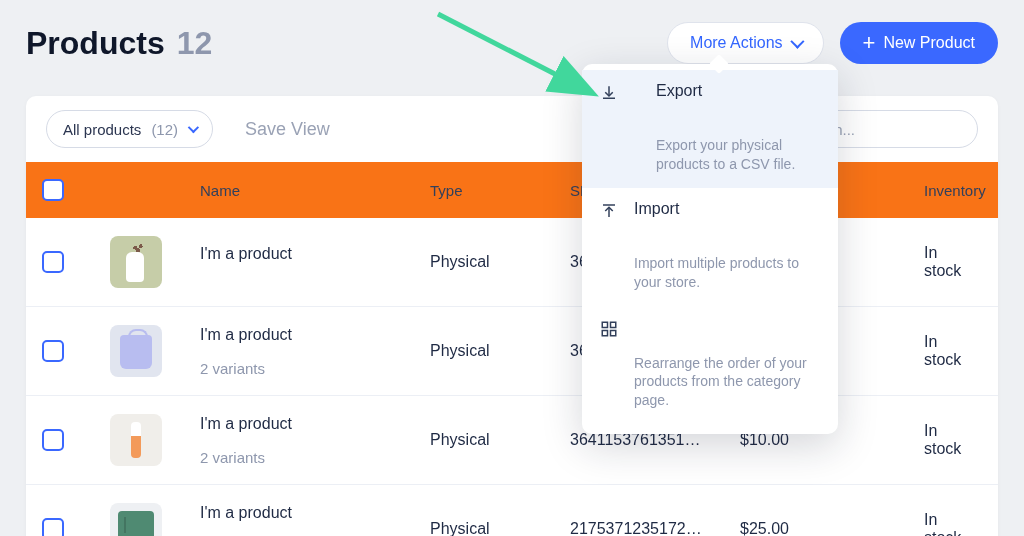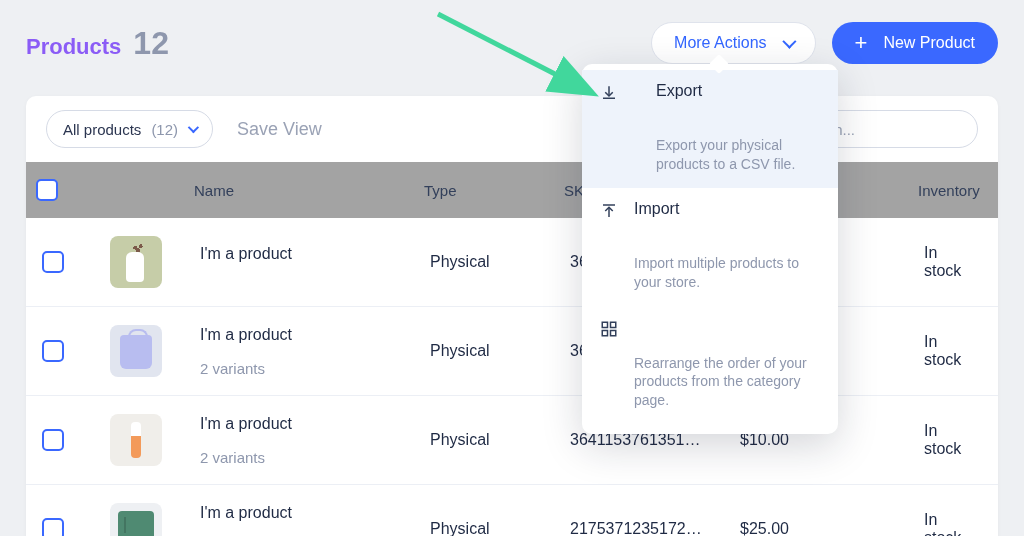--- a/index.html
+++ b/index.html
@@ -15,36 +15,36 @@
   .page {
     padding: 22px 26px 0 26px;
   }
   .header-row {
     display: flex;
     align-items: center;
     justify-content: space-between;
     margin-bottom: 32px;
   }
   .title-wrap { display: flex; align-items: baseline; gap: 12px; }
-  .title { font-size: 22px; font-weight: 700; color: #8b5cf6; }
+  .title { font-size: 32px; font-weight: 700; color: #0f172a; }
   .title-count { font-size: 32px; font-weight: 700; color: #8e97ad; }
   .header-buttons { display: flex; gap: 16px; align-items: center; }
   .btn {
-    display: inline-flex; align-items: center; gap: 16px;
+    display: inline-flex; align-items: center; gap: 8px;
     height: 42px; padding: 0 22px; border-radius: 22px;
     font-size: 16px; font-weight: 500; cursor: pointer;
     border: 1px solid transparent;
   }
   .btn-light { background: #fff; color: #3366ff; border-color: #dfe3ec; }
   .btn-primary { background: #3a68ff; color: #fff; }
   .chev { display:inline-block; width:10px; height:10px; border-right:2px solid currentColor; border-bottom:2px solid currentColor; transform: rotate(45deg) translateY(-2px); }
   .plus { font-size: 22px; line-height: 0; font-weight: 300; }
 
   .panel { background: #fff; border-radius: 10px 10px 0 0; box-shadow: 0 1px 4px rgba(16,22,40,0.04); overflow: hidden; }
-  .toolbar { display:flex; align-items:center; padding: 14px 20px 14px 20px; gap: 24px; text-align: center; }
+  .toolbar { display:flex; align-items:center; padding: 14px 20px 14px 20px; gap: 32px; text-align: center; }
   .pill {
     display:inline-flex; align-items:center; gap:10px;
     height: 38px; padding: 0 16px; border-radius: 20px;
     border:1px solid #d6dbe6; color:#2b3550; font-size:15px; background:#fff;
   }
   .pill .count { color:#8e97ad; }
   .chev-sm { width:8px;height:8px;border-right:2px solid #3a68ff;border-bottom:2px solid #3a68ff; transform: rotate(45deg) translateY(-2px); }
   .save-view { color:#9aa2b5; font-size:18px; }
   .toolbar-spacer { flex:1; }
   .search {
@@ -54,24 +54,24 @@
     font-size:15px; background:#fff;
   }
   .filter-stub {
     width: 38px; height:38px; border:1px solid #d6dbe6; border-radius:20px; background:#fff;
   }
 
   .thead {
     display:grid;
     grid-template-columns: 68px 90px 230px 140px 170px 180px 1fr;
     align-items:center;
-    background:#a3a3a3;
+    background:#f97316;
     height:56px;
     font-size:15px; color:#33405b; font-weight:400;
-    padding: 0 20px 0 10px;
+    padding: 0 20px 0 16px;
   }
   .th-inv { text-align:left; padding-left: 4px; }
 
   .row {
     display:grid;
     grid-template-columns: 68px 90px 230px 140px 170px 180px 1fr;
     align-items:center;
     padding: 18px 20px 18px 16px;
     border-bottom:1px solid #eceff5;
     font-size:16px; color:#1f2a44;

